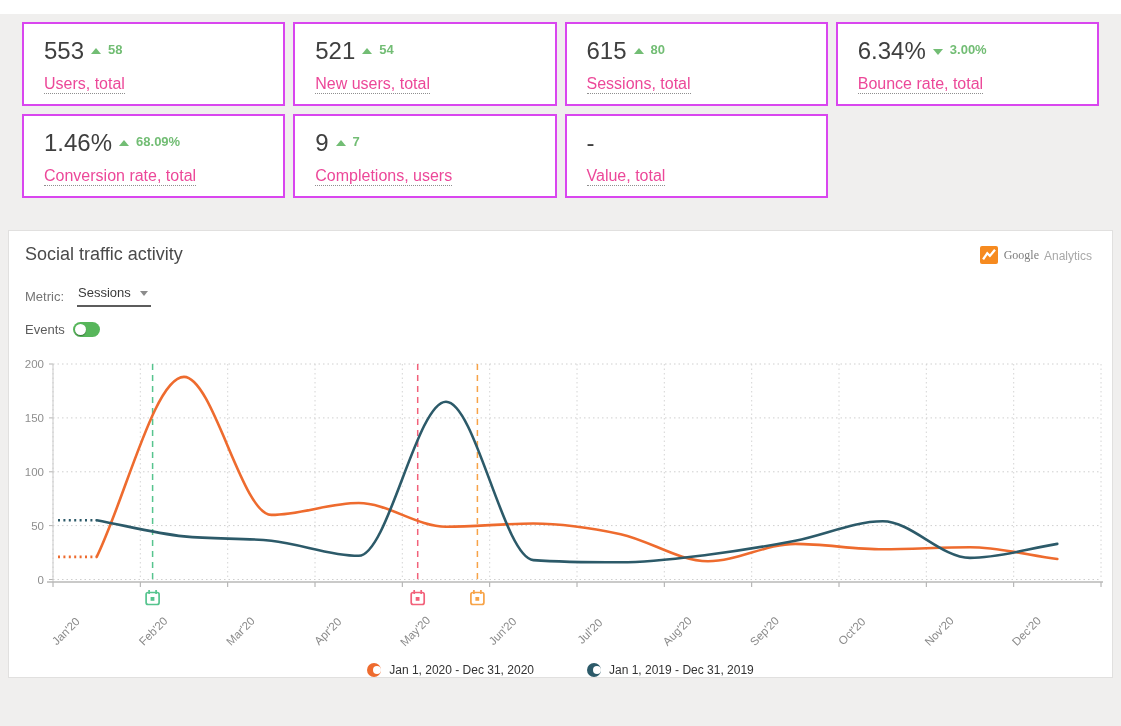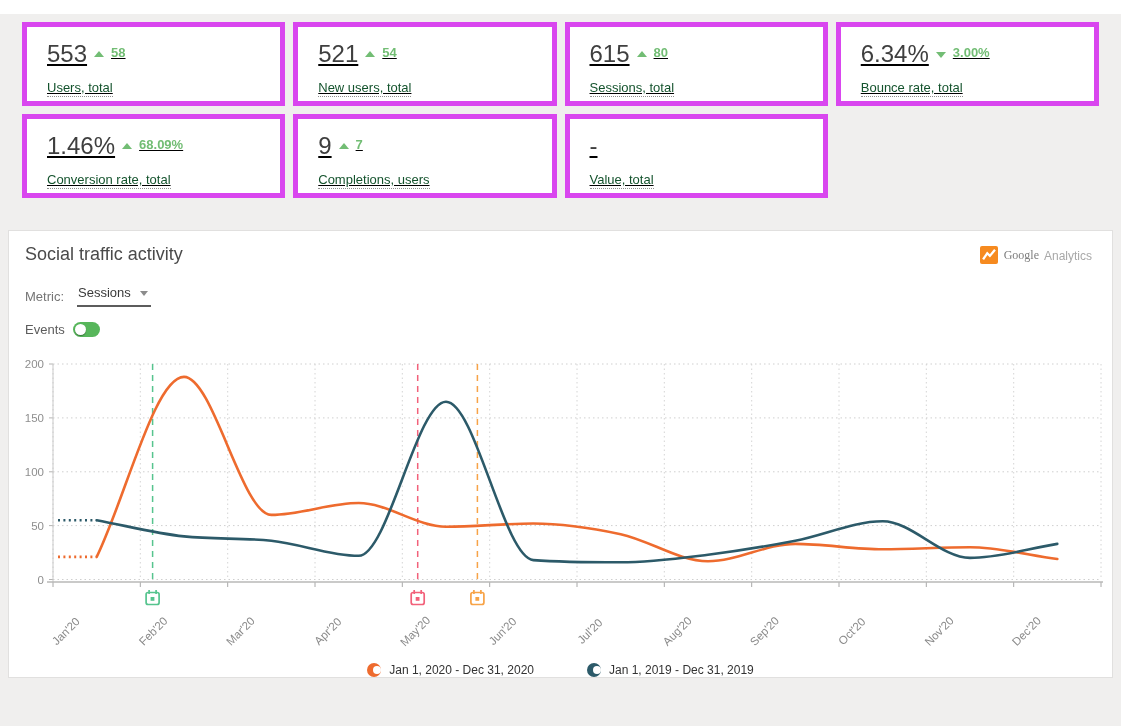--- a/index.html
+++ b/index.html
@@ -7,32 +7,32 @@
     width:1121px;height:726px;overflow:hidden;
     background:#f0efee;
     font-family:"Liberation Sans", sans-serif;
     -webkit-font-smoothing:antialiased;
   }
   .top-strip{height:14px;background:#ffffff;}
   
   .kpi-section{padding:8px 22px 18px 22px;background:#f0efee;}
   .kpi-grid{display:grid;grid-template-columns:repeat(4,1fr);gap:8px 8px;}
   .kpi-card{
-    background:#ffffff;border:5px solid #d946ef;box-sizing:border-box;
-    height:84px;padding:14px 20px 0 20px;text-decoration:underline;
+    background:#ffffff;border:2px solid #d946ef;box-sizing:border-box;
+    height:84px;padding:14px 20px 0 20px;
   }
   .kpi-value-row{display:flex;align-items:flex-start;gap:7px;}
   .kpi-value{font-size:24px;line-height:26px;color:#3f3f3f;letter-spacing:0;}
   .tri-up{width:0;height:0;border-left:5px solid transparent;border-right:5px solid transparent;
     border-bottom:6px solid #72bd74;margin-top:10px;}
   .tri-down{width:0;height:0;border-left:5px solid transparent;border-right:5px solid transparent;
     border-top:6px solid #72bd74;margin-top:11px;}
   .kpi-delta{font-size:13px;font-weight:bold;color:#72bd74;margin-top:4px;}
   .kpi-label-row{margin-top:11px;}
-  .kpi-label{font-size:13px;color:#14532d;border-bottom:1px dotted #8f8f8f;padding-bottom:1px;cursor:pointer;}
+  .kpi-label{font-size:16px;color:#ec4899;border-bottom:1px dotted #8f8f8f;padding-bottom:1px;cursor:pointer;}
   
   .panel{
     position:relative;margin:14px 8px 0 8px;height:448px;box-sizing:border-box;
     background:#ffffff;border:1px solid #e1e0df;
   }
   .panel-header{padding:13px 16px 0 16px;display:flex;justify-content:space-between;align-items:flex-start;}
   .panel-title{margin:0;font-size:18px;font-weight:400;color:#4a4a4a;}
   .ga-logo{display:flex;align-items:center;margin-top:2px;margin-right:4px;}
   .ga-icon{width:18px;height:18px;background:#f68a1f;border-radius:2px;display:inline-flex;align-items:center;justify-content:center;}
   .ga-brand{font-family:"Liberation Serif", serif;font-size:12px;color:#7d7d7d;margin-left:6px;letter-spacing:0;}

